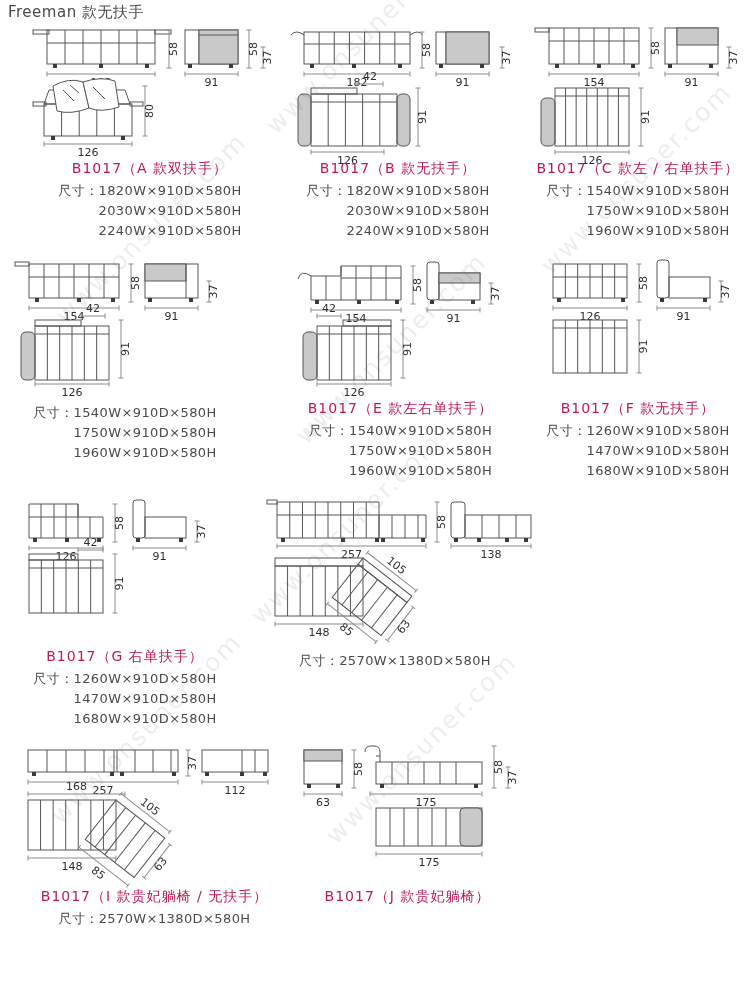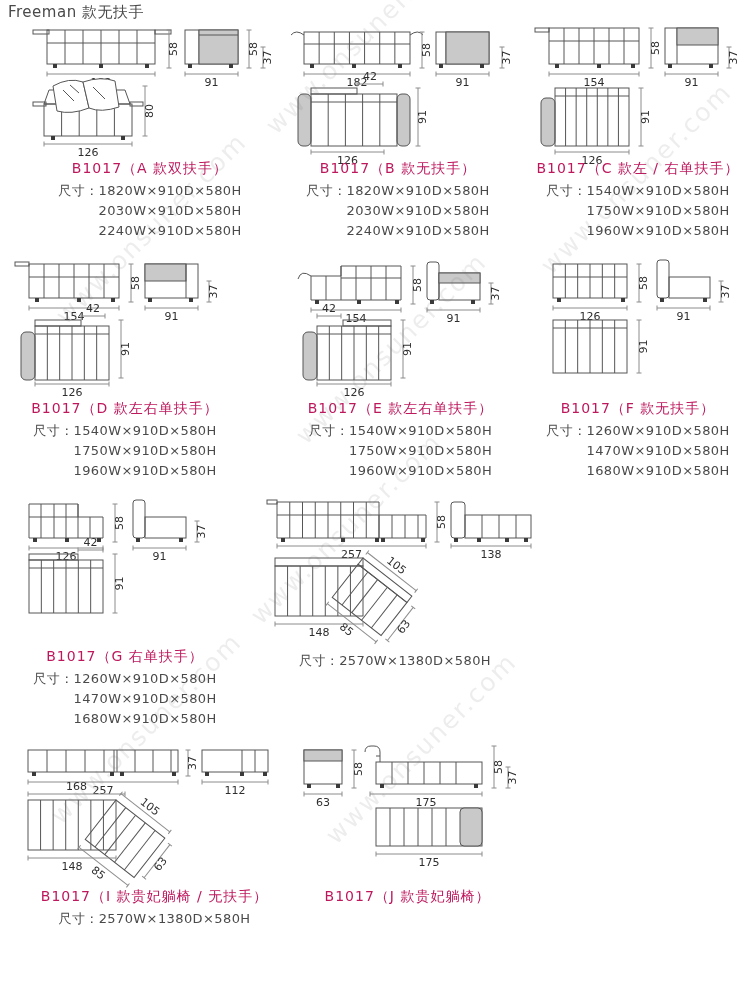--- a/index.html
+++ b/index.html
@@ -281,21 +281,20 @@
       <text x="86" y="56" fill="#2e2e2e" font-size="11" text-anchor="middle">42</text>
       <line x1="114" y1="64" x2="114" y2="122" stroke="#8c8c8c" stroke-width="1"></line>
       <line x1="111.5" y1="64" x2="116.5" y2="64" stroke="#8c8c8c" stroke-width="1"></line>
       <line x1="111.5" y1="122" x2="116.5" y2="122" stroke="#8c8c8c" stroke-width="1"></line>
       <text x="122" y="93" fill="#2e2e2e" font-size="11" text-anchor="middle" transform="rotate(-90 122 93)">91</text>
       <line x1="28" y1="128" x2="102" y2="128" stroke="#8c8c8c" stroke-width="1"></line>
       <line x1="28" y1="125.5" x2="28" y2="130.5" stroke="#8c8c8c" stroke-width="1"></line>
       <line x1="102" y1="125.5" x2="102" y2="130.5" stroke="#8c8c8c" stroke-width="1"></line>
       <text x="65" y="140" fill="#2e2e2e" font-size="11" text-anchor="middle">126</text>
     </svg>
-  <h3 class="ptitle">B1017（D 款左右单扶手）</h3>
   <div class="specs">
     <div class="spec">尺寸：1540W×910D×580H</div>
     <div class="spec indent">1750W×910D×580H</div>
     <div class="spec indent">1960W×910D×580H</div>
   </div>
 </section>
 
 <section class="panel" style="left:283px;top:256px;width:235px;">
   <svg width="230" height="144" style="margin-left:6px">
       <path d="M22,20 Q12,13 9,23" fill="none" stroke="#565656" stroke-width="1"></path>

